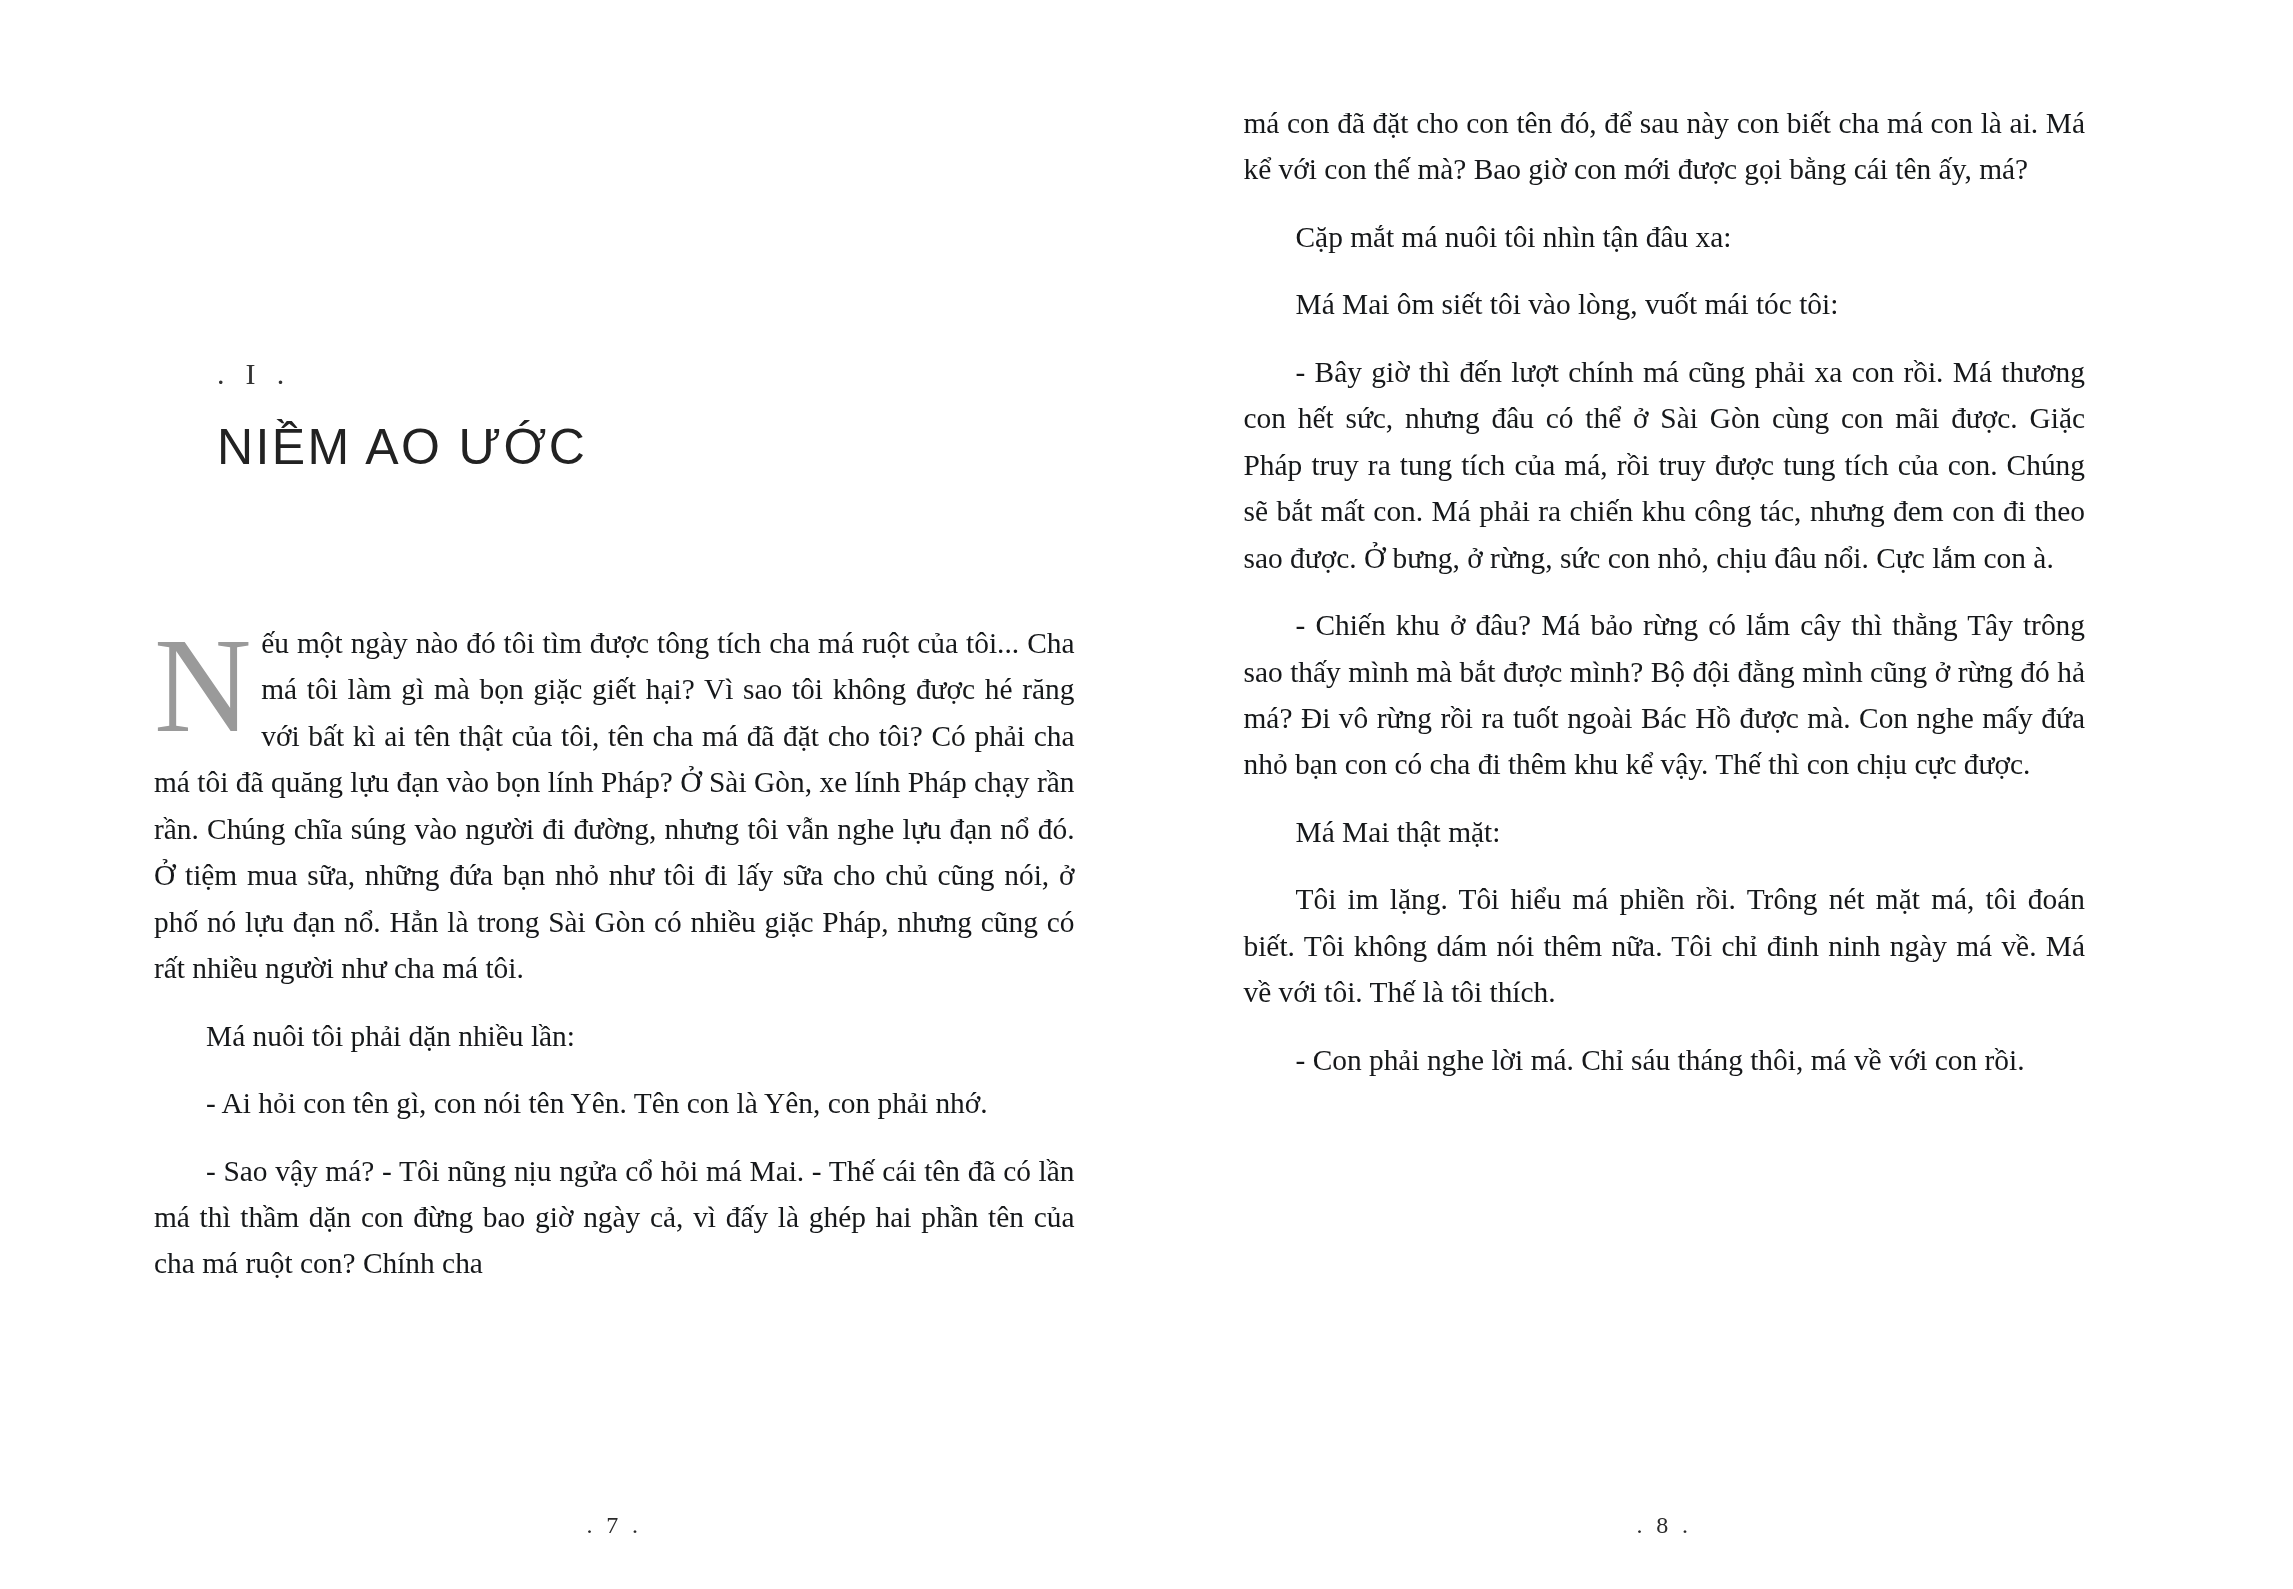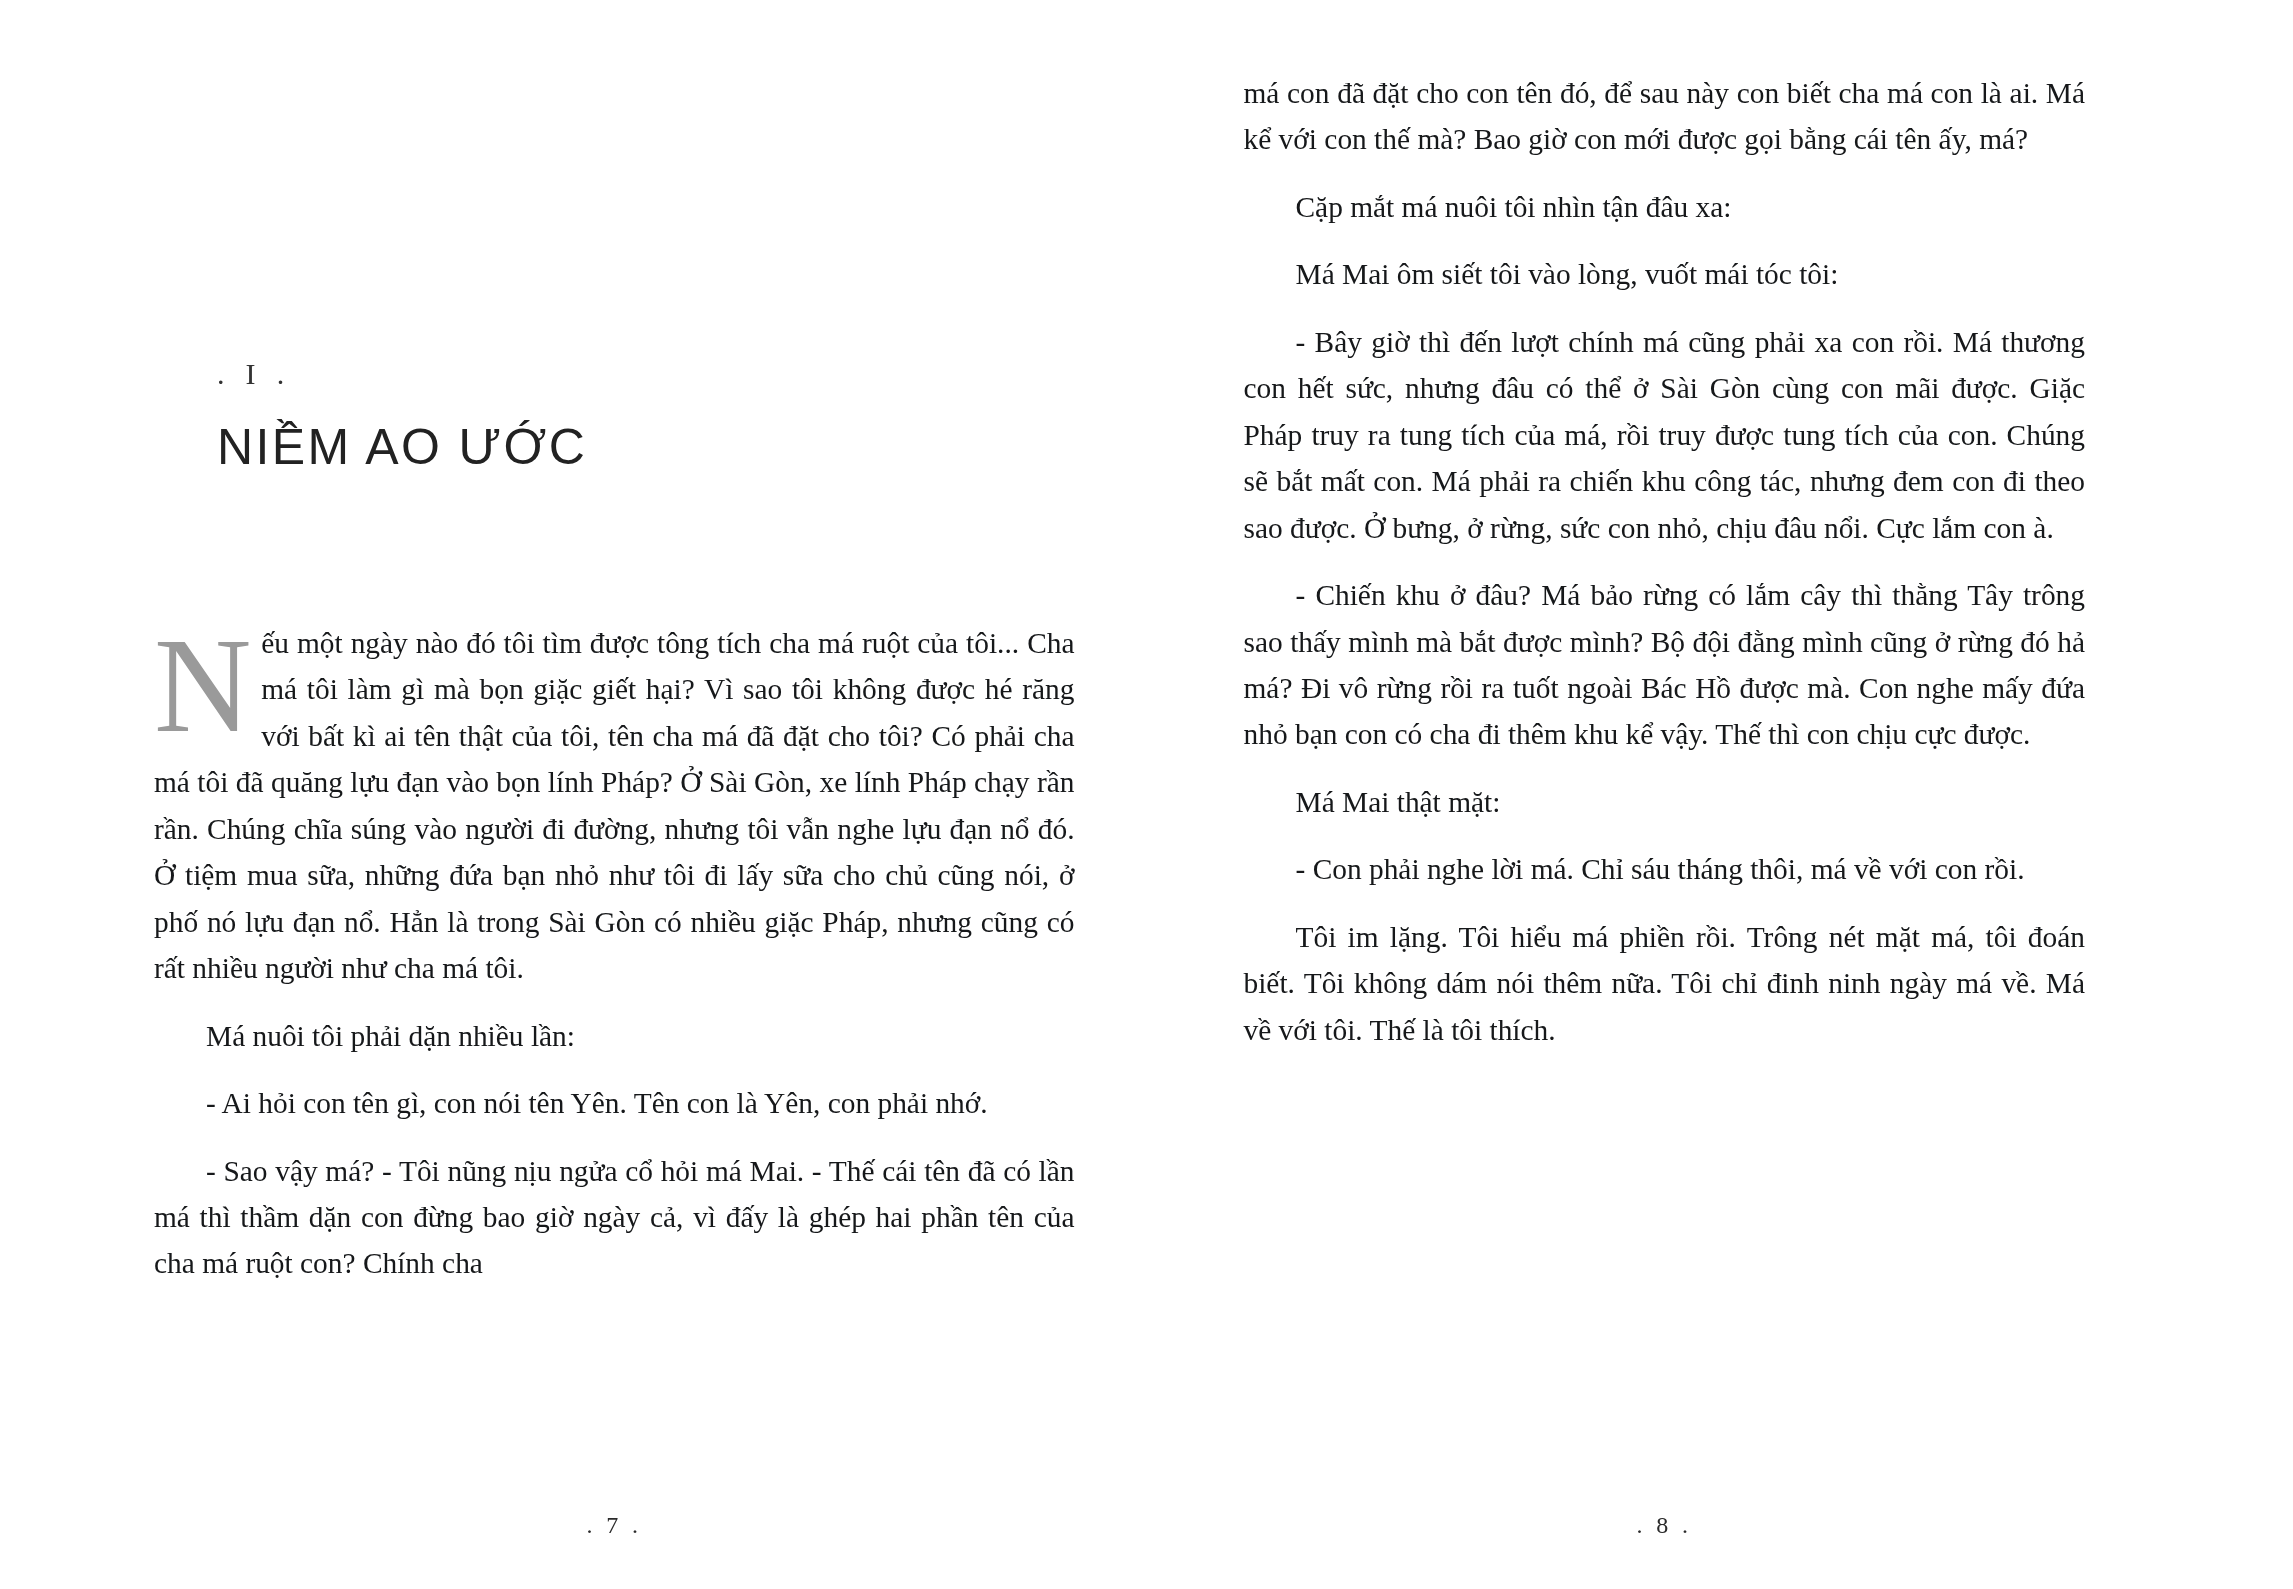--- a/index.html
+++ b/index.html
@@ -77,21 +77,21 @@
     font-size: 135px;
     line-height: 0.86;
     color: #9a9a9a;
     padding: 5.8px 9.7px 0 0;
     margin-top: 1.9px;
   }
   .right-col p.para:first-child {
     margin-top: 0;
   }
   .right-top {
-    padding-top: 70px;
+    padding-top: 100px;
   }
   .folio {
     position: absolute;
     bottom: 50px;
     left: 0;
     right: 0;
     text-align: center;
     font-size: 24px;
     letter-spacing: 3.9px;
     color: #2a2a2a;
@@ -122,21 +122,21 @@
   </div>
 
   <div class="page page-right">
     <div class="right-col right-top">
       <p class="para">má con đã đặt cho con tên đó, để sau này con biết cha má con là ai. Má kể với con thế mà? Bao giờ con mới được gọi bằng cái tên ấy, má?</p>
       <p class="para indent">Cặp mắt má nuôi tôi nhìn tận đâu xa:</p>
       <p class="para indent">Má Mai ôm siết tôi vào lòng, vuốt mái tóc tôi:</p>
       <p class="para indent">- Bây giờ thì đến lượt chính má cũng phải xa con rồi. Má thương con hết sức, nhưng đâu có thể ở Sài Gòn cùng con mãi được. Giặc Pháp truy ra tung tích của má, rồi truy được tung tích của con. Chúng sẽ bắt mất con. Má phải ra chiến khu công tác, nhưng đem con đi theo sao được. Ở bưng, ở rừng, sức con nhỏ, chịu đâu nổi. Cực lắm con à.</p>
       <p class="para indent">- Chiến khu ở đâu? Má bảo rừng có lắm cây thì thằng Tây trông sao thấy mình mà bắt được mình? Bộ đội đằng mình cũng ở rừng đó hả má? Đi vô rừng rồi ra tuốt ngoài Bác Hồ được mà. Con nghe mấy đứa nhỏ bạn con có cha đi thêm khu kể vậy. Thế thì con chịu cực được.</p>
       <p class="para indent">Má Mai thật mặt:</p>
+      <p class="para indent">Tôi im lặng. Tôi hiểu má phiền rồi. Trông nét mặt má, tôi đoán biết. Tôi không dám nói thêm nữa. Tôi chỉ đinh ninh ngày má về. Má về với tôi. Thế là tôi thích.</p>
       <p class="para indent">- Con phải nghe lời má. Chỉ sáu tháng thôi, má về với con rồi.</p>
-      <p class="para indent">Tôi im lặng. Tôi hiểu má phiền rồi. Trông nét mặt má, tôi đoán biết. Tôi không dám nói thêm nữa. Tôi chỉ đinh ninh ngày má về. Má về với tôi. Thế là tôi thích.</p>
     </div>
 
     <div class="folio">. 8 .</div>
   </div>
 
 </div>
 
 
 </body></html>

